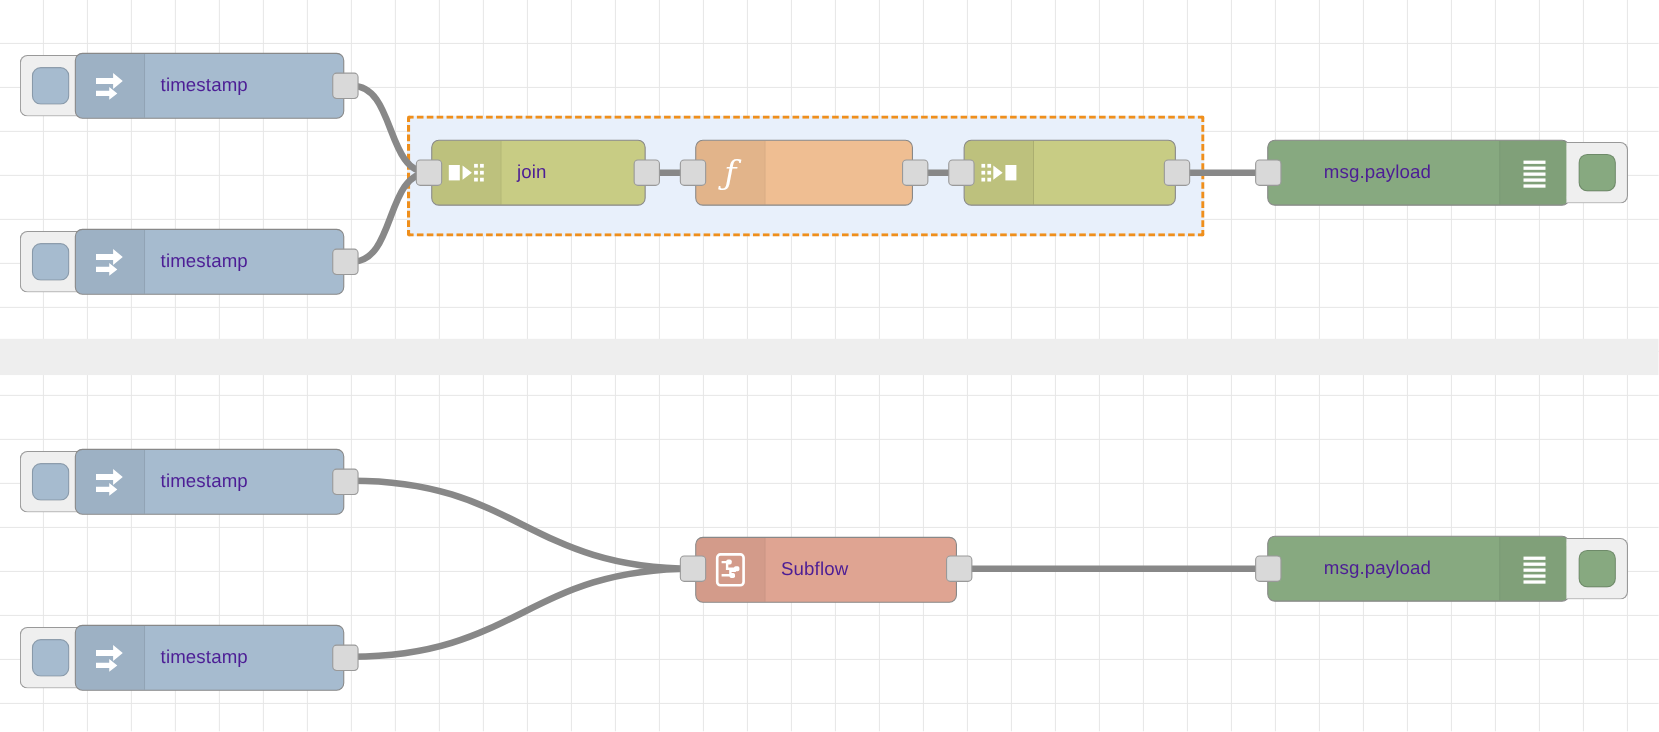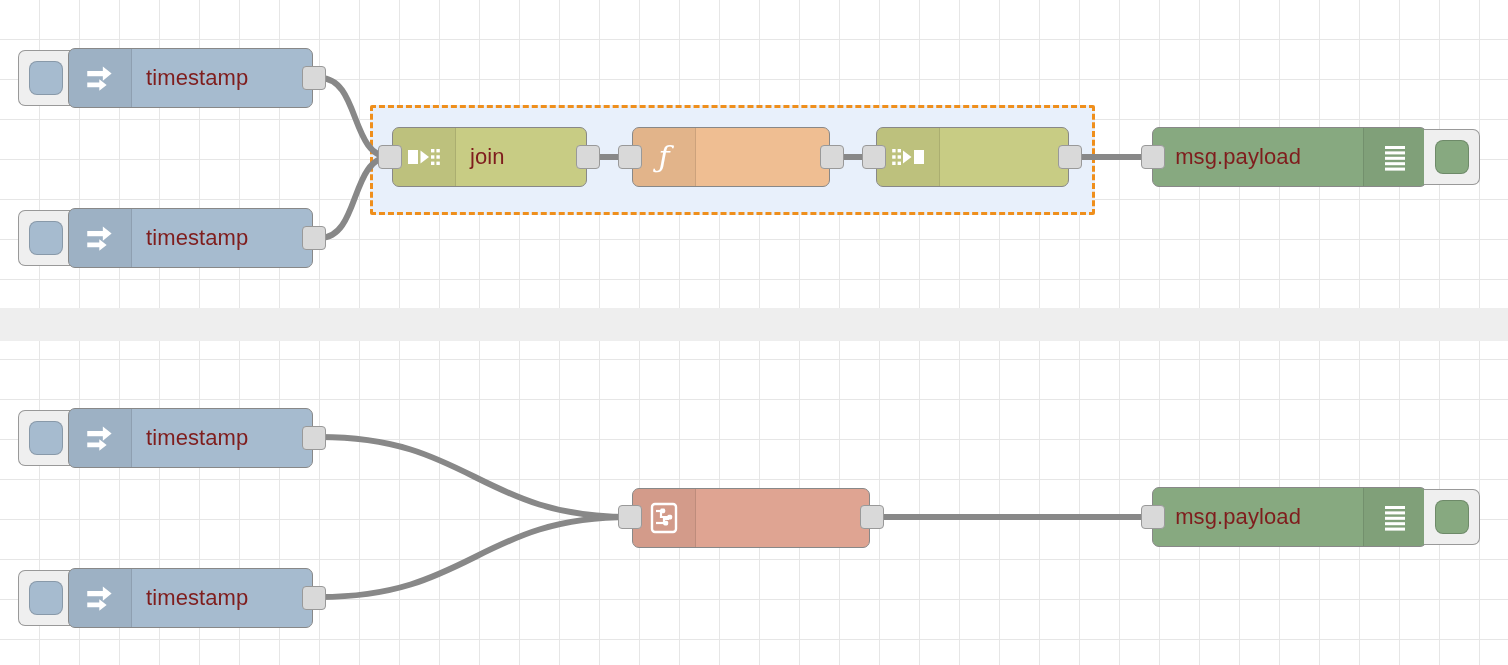--- a/index.html
+++ b/index.html
@@ -77,22 +77,22 @@
   .node-icon-cell.right {
     border-right: none;
     border-left: 1px solid rgba(0,0,0,0.10);
     border-radius: 0 6px 6px 0;
   }
   .node-label {
     flex: 1 1 auto;
     display: flex;
     align-items: center;
     padding: 0 14px;
-    font-size: 22px;
-    color: #7f1d1d;
+    font-size: 17px;
+    color: #4c1d95;
     white-space: nowrap;
     letter-spacing: 0.1px;
   }
   .node-label.left   { justify-content: flex-start; }
   .node-label.right  { justify-content: flex-end; }
   .node-label.blank  { padding: 0; }
 
   
   .node.inject  { background: #a6bbcf; }
   .node.split,
@@ -299,20 +299,21 @@
           <path d="M8 22 h8"></path>
           <path d="M16 22 v-4 h5"></path>
         </g>
         <g fill="#ffffff">
           <rect x="12.2" y="7.6" width="5" height="4.6" rx="1.6"></rect>
           <rect x="19.2" y="13.8" width="5" height="4.6" rx="1.6"></rect>
           <rect x="15.2" y="19.8" width="5" height="4.6" rx="1.6"></rect>
         </g>
       </svg>
     </div>
+    <div class="node-label left">Subflow</div>
   </div>
   <div class="port" style="left:618px; top:505px;"></div>
   <div class="port" style="left:860px; top:505px;"></div>
 
   <div class="node debug" style="left:1152px; top:487px; width:275px; height:60px;">
     <div class="node-label right">msg.payload</div>
     <div class="node-icon-cell right">
       <svg class="glyph" width="30" height="30" viewBox="0 0 30 30">
         <g fill="#ffffff">
           <rect x="5" y="4" width="20" height="3"></rect>

